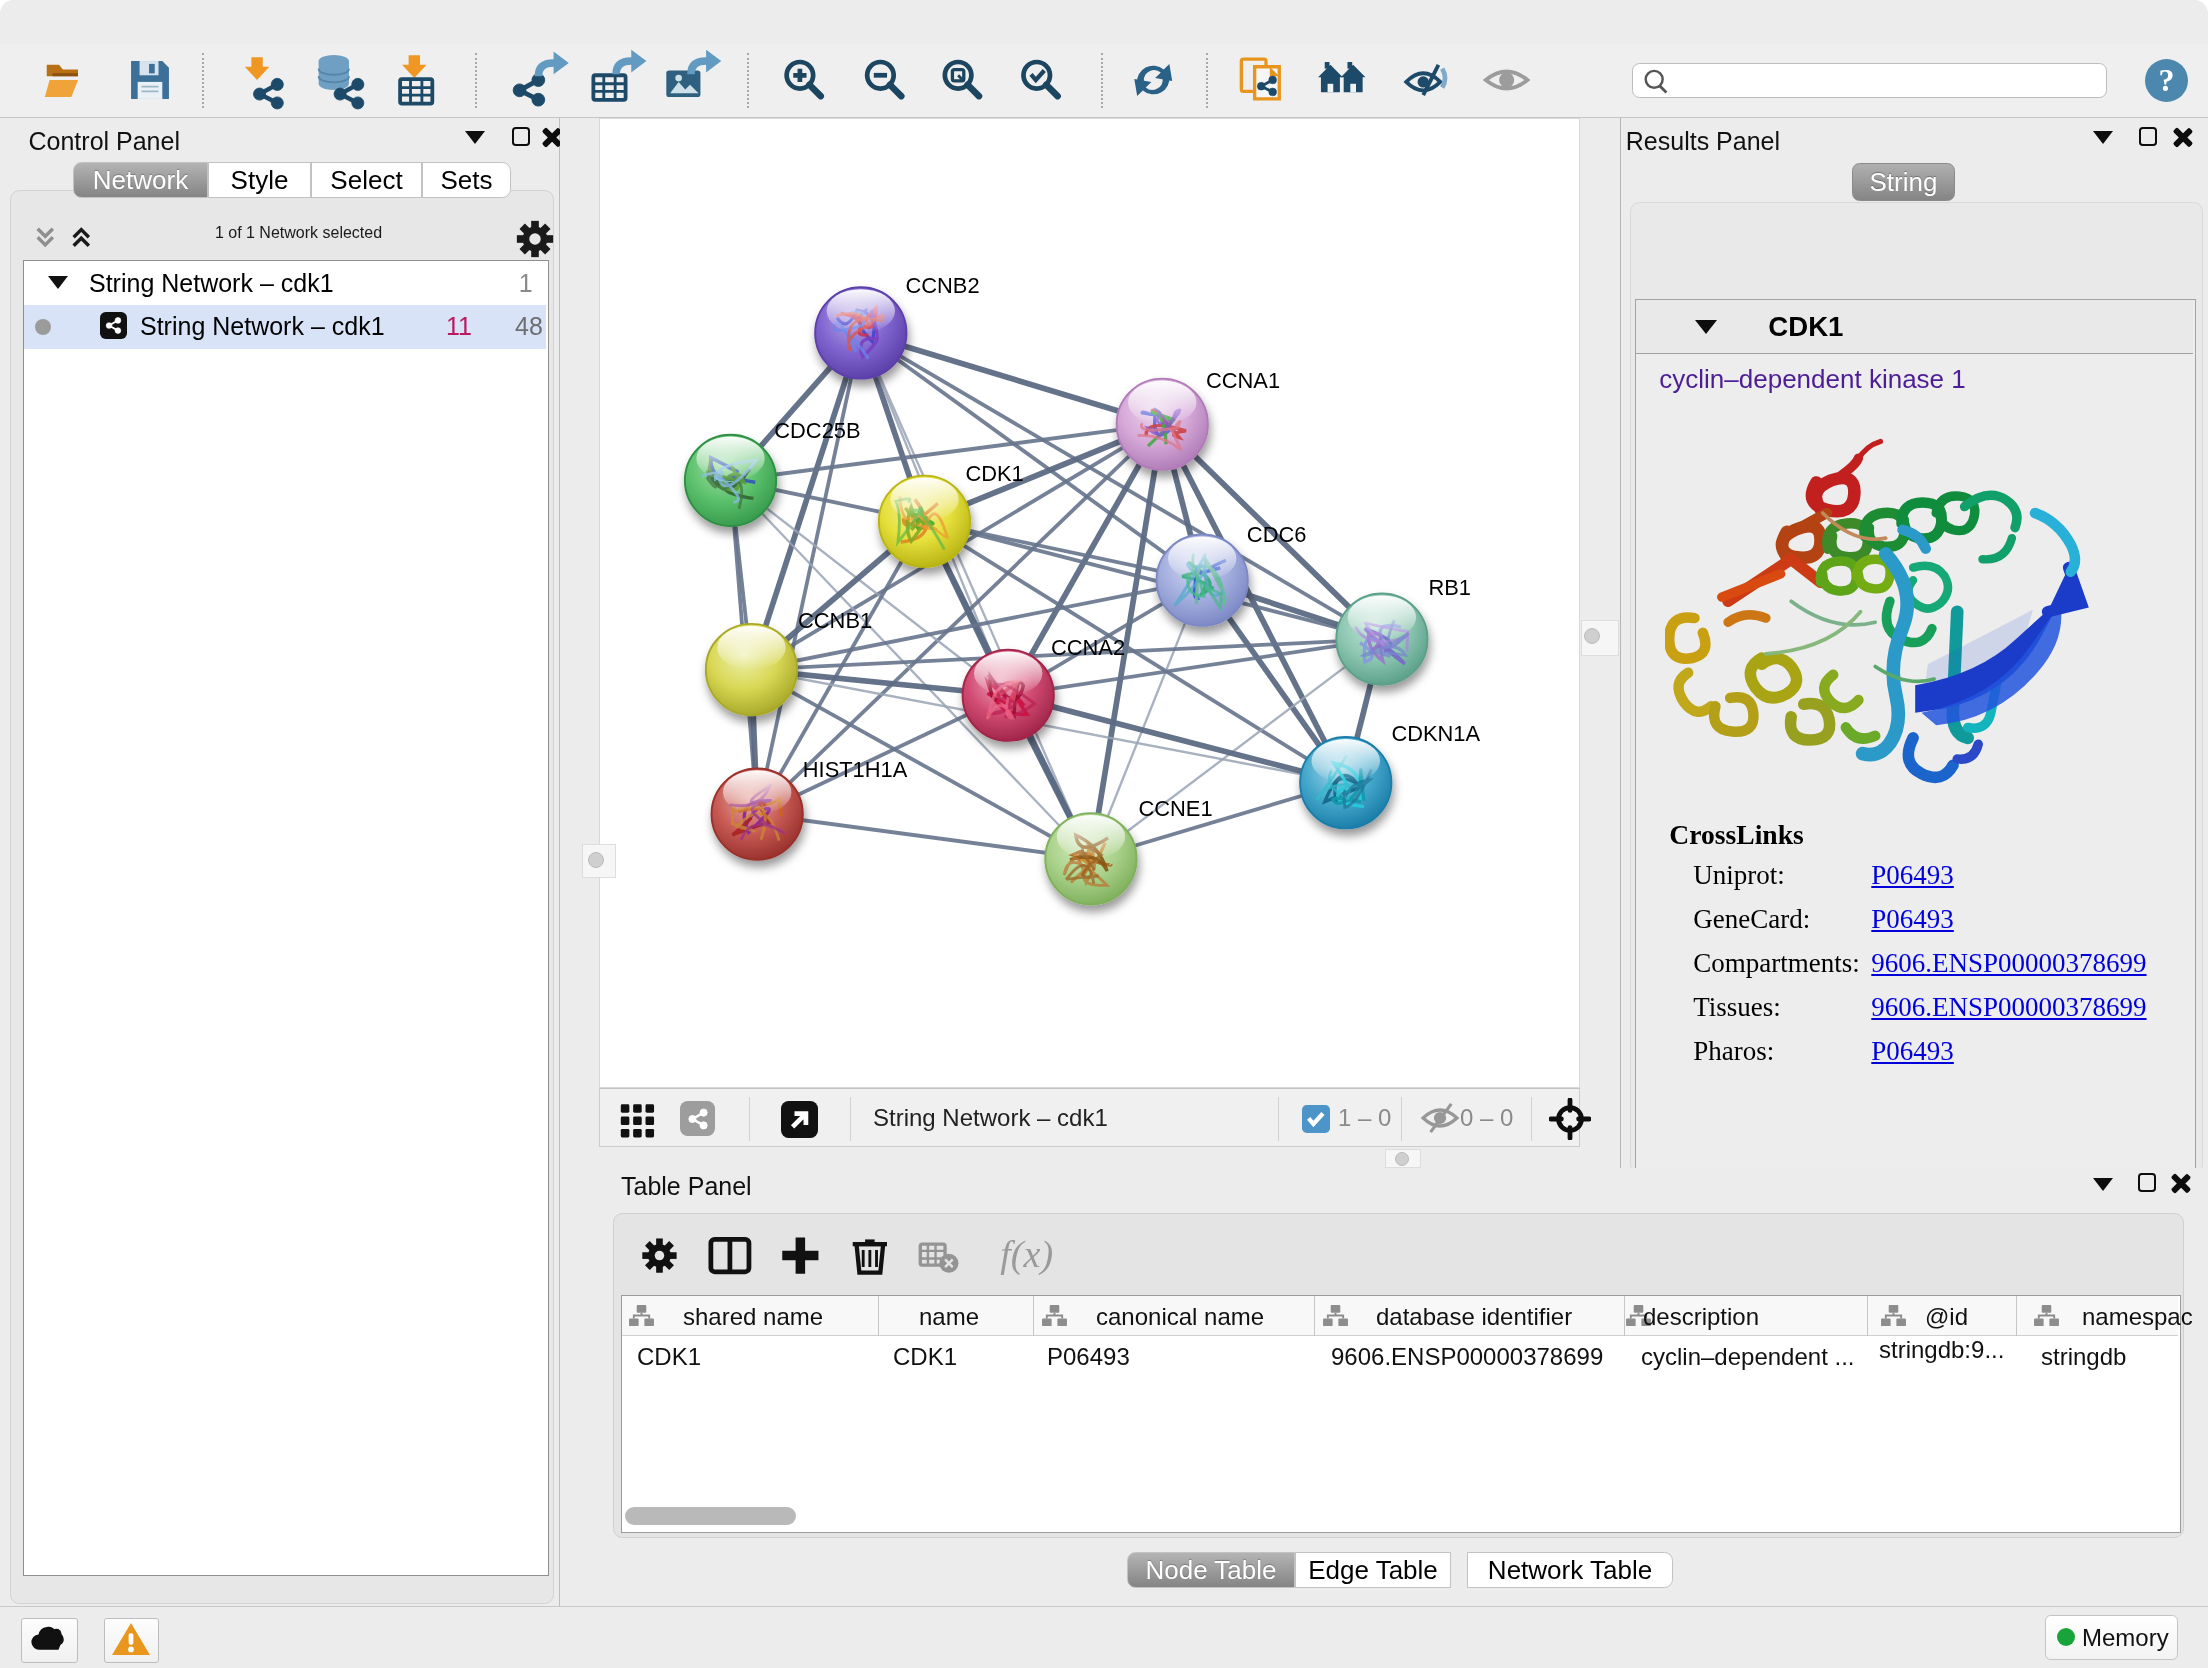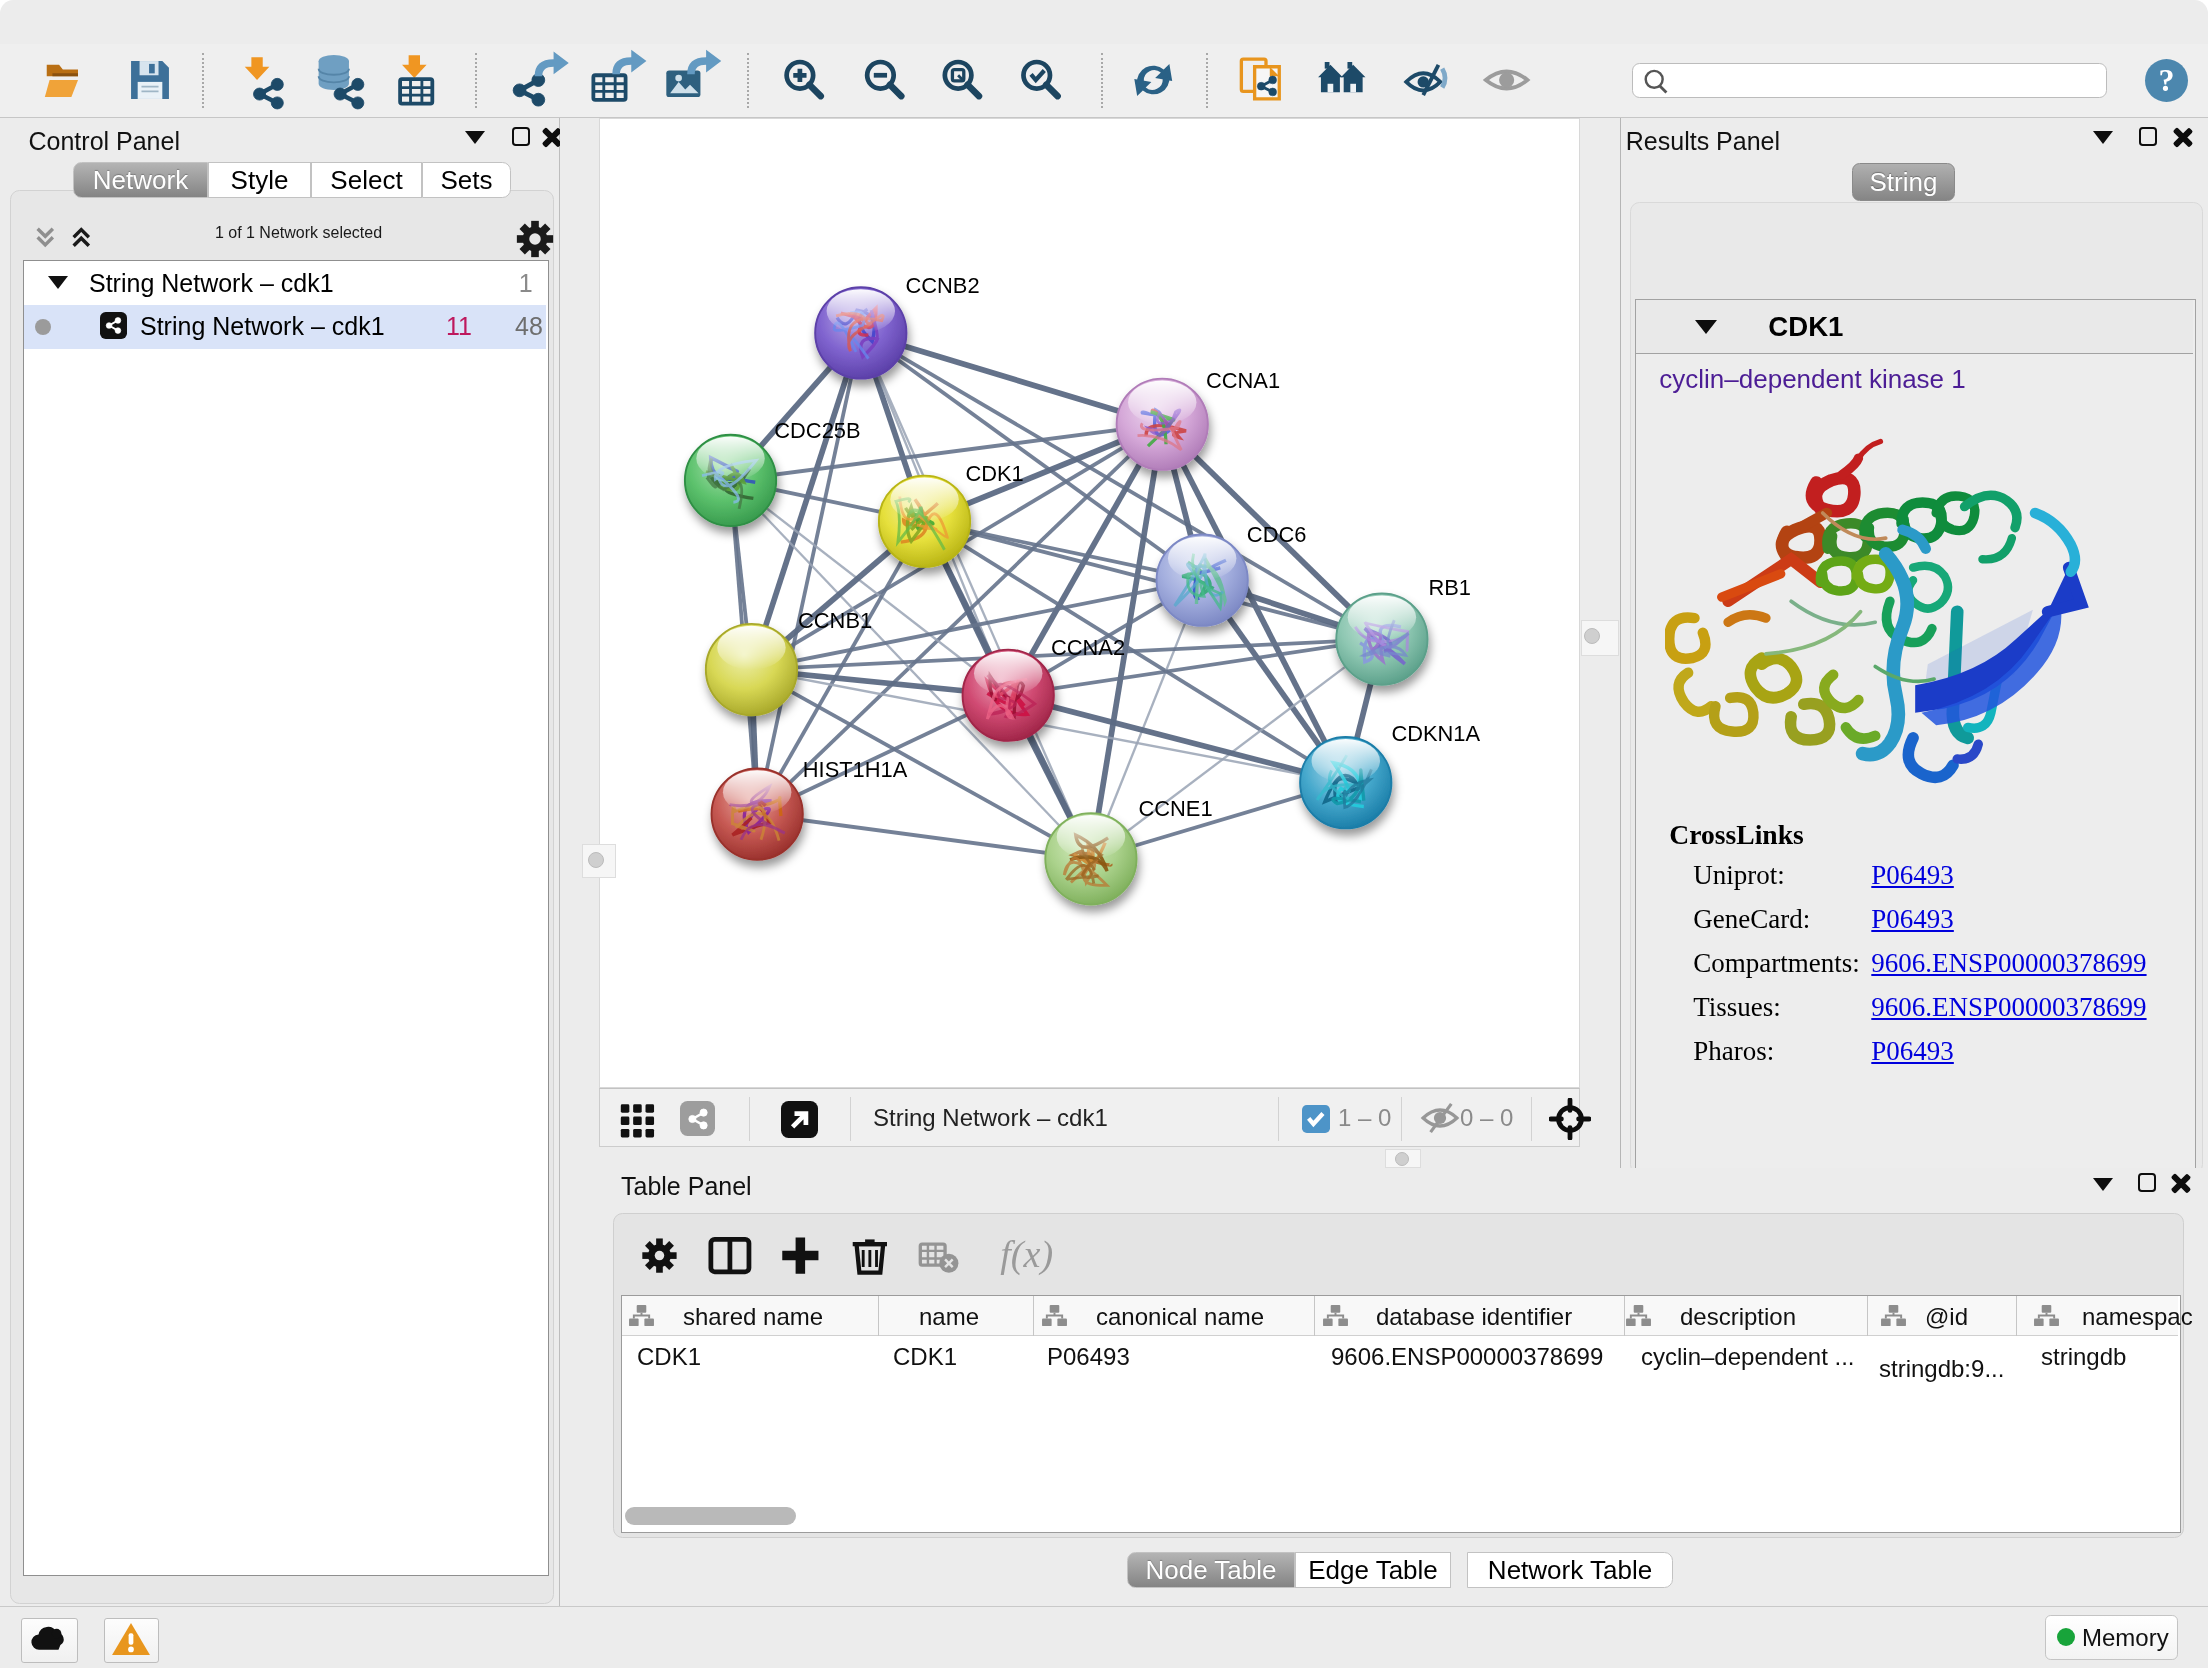--- a/index.html
+++ b/index.html
@@ -702,31 +702,31 @@
        <svg width="25" height="23" viewBox="0 0 26 24" style="position:absolute;left:1259px;top:8.6px" fill="#8d8d8d">
               <use href="#hicon"></use>
             </svg>
        <svg width="25" height="23" viewBox="0 0 26 24" style="position:absolute;left:1412px;top:8.6px" fill="#8d8d8d">
               <use href="#hicon"></use>
             </svg>
        <span style="position:absolute;left:61px;top:6.7px">shared name</span>
        <span style="position:absolute;left:297px;top:6.7px">name</span>
        <span style="position:absolute;left:474px;top:6.7px">canonical name</span>
        <span style="position:absolute;left:754px;top:6.7px">database identifier</span>
-       <span style="position:absolute;left:1058px;top:6.7px">description</span>
+       <span style="position:absolute;left:1021px;top:6.7px">description</span>
        <span style="position:absolute;left:1303px;top:6.7px">@id</span>
        <span style="position:absolute;left:1460px;top:6.7px">namespac</span>
      </div>
      <div class="abs" style="left:0;top:40px;width:1556px;height:41px;font-size:24px;color:#111">
        <span style="position:absolute;left:15px;top:6.7px">CDK1</span>
        <span style="position:absolute;left:271px;top:6.7px">CDK1</span>
        <span style="position:absolute;left:425px;top:6.7px">P06493</span>
        <span style="position:absolute;left:709px;top:6.7px">9606.ENSP00000378699</span>
        <span style="position:absolute;left:1019px;top:6.7px">cyclin–dependent ...</span>
-       <span style="position:absolute;left:1257px;top:19px">stringdb:9...</span>
+       <span style="position:absolute;left:1257px;top:0">stringdb:9...</span>
        <span style="position:absolute;left:1419px;top:6.7px">stringdb</span>
      </div>
      <div class="abs" style="left:2.9px;top:211px;width:171px;height:18px;background:#b9b9b9;border-radius:9.5px"></div>
    </div>
  </div>
 
  <div class="tabbtn tabsel" style="left:528px;top:384px;width:168px;border-radius:8.6px 0 0 8.6px">Node Table</div>
  <div class="tabbtn" style="left:696px;top:384px;width:156px">Edge Table</div>
  <div class="tabbtn" style="left:868px;top:384px;width:206px;border-radius:0 8.6px 8.6px 0">Network Table</div>
 </div>

